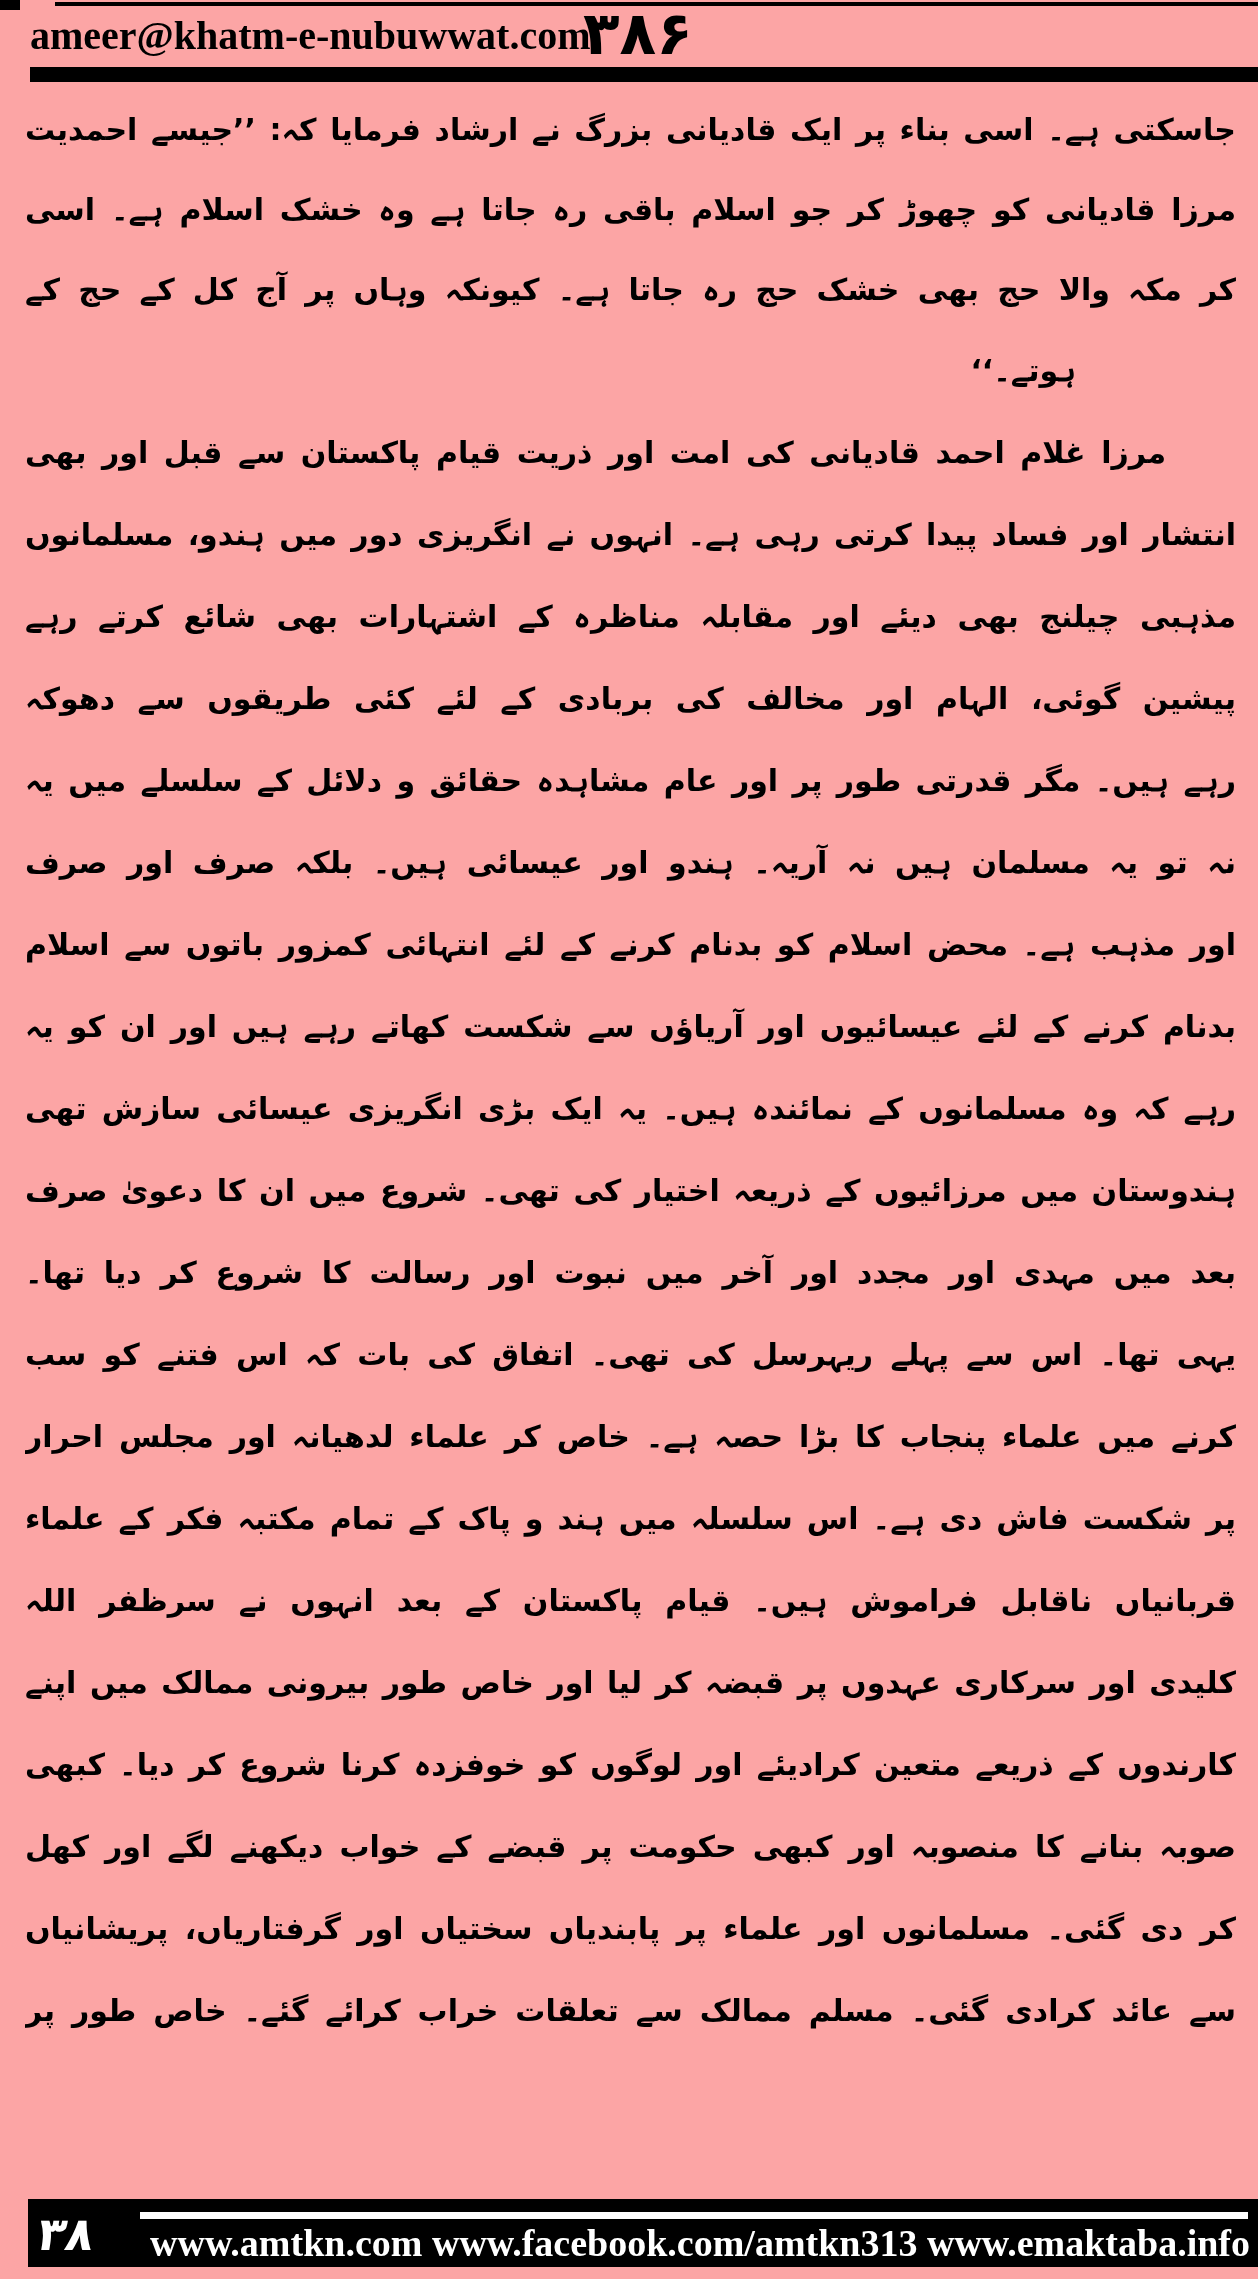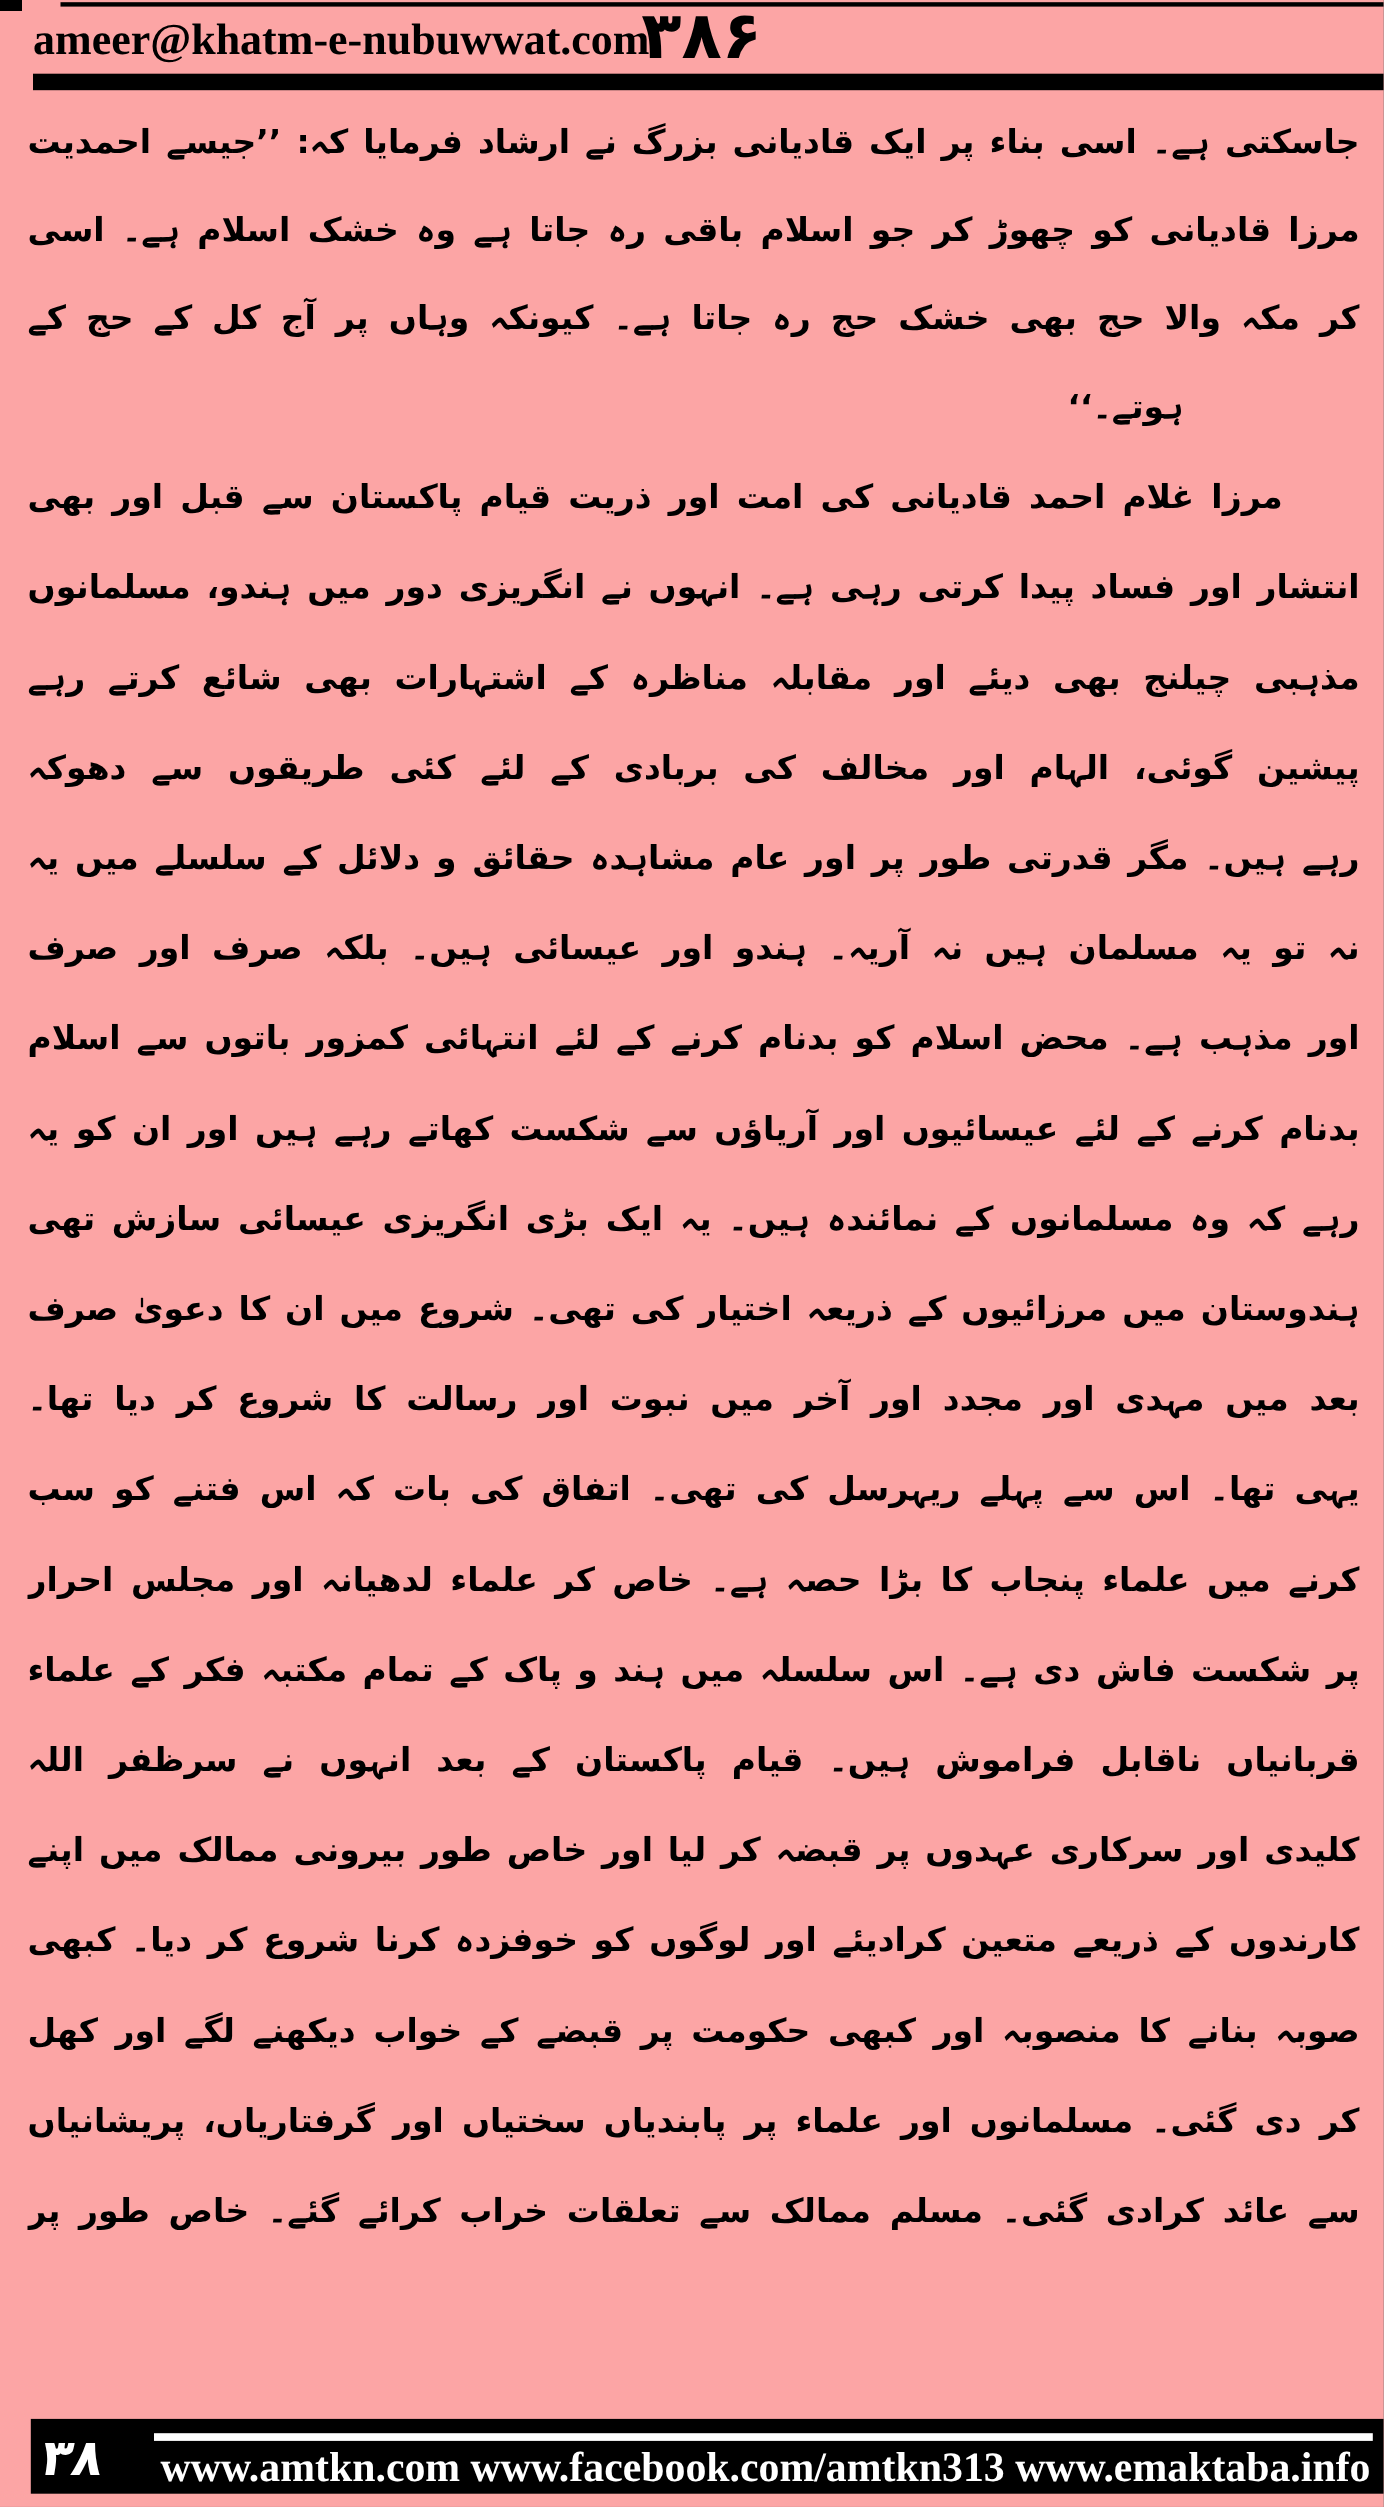--- a/index.html
+++ b/index.html
@@ -63,21 +63,21 @@
   .footer-bar{position:absolute;left:28px;right:0;top:2199px;height:68px;background:#000;}
   .footer-pageno{
     position:absolute;left:10px;top:8px;
     color:#fff;font-weight:bold;font-size:46px;direction:rtl;
     transform:skewX(-10deg);
   }
   .footer-rule{position:absolute;left:112px;right:10px;top:13px;height:7px;background:#fff;}
   .footer-websites{
     position:absolute;left:118px;right:8px;top:22px;
     color:#fff;font-family:"Liberation Serif",serif;font-weight:bold;font-size:38px;
-    text-align:left;white-space:nowrap;direction:ltr;
+    text-align:right;white-space:nowrap;direction:ltr;
   }
 </style>
 </head>
 <body>
 
 <div class="page">
 
   <div class="corner-mark"></div>
   <div class="top-rule"></div>
   <div class="header-email">ameer@khatm-e-nubuwwat.com</div>

